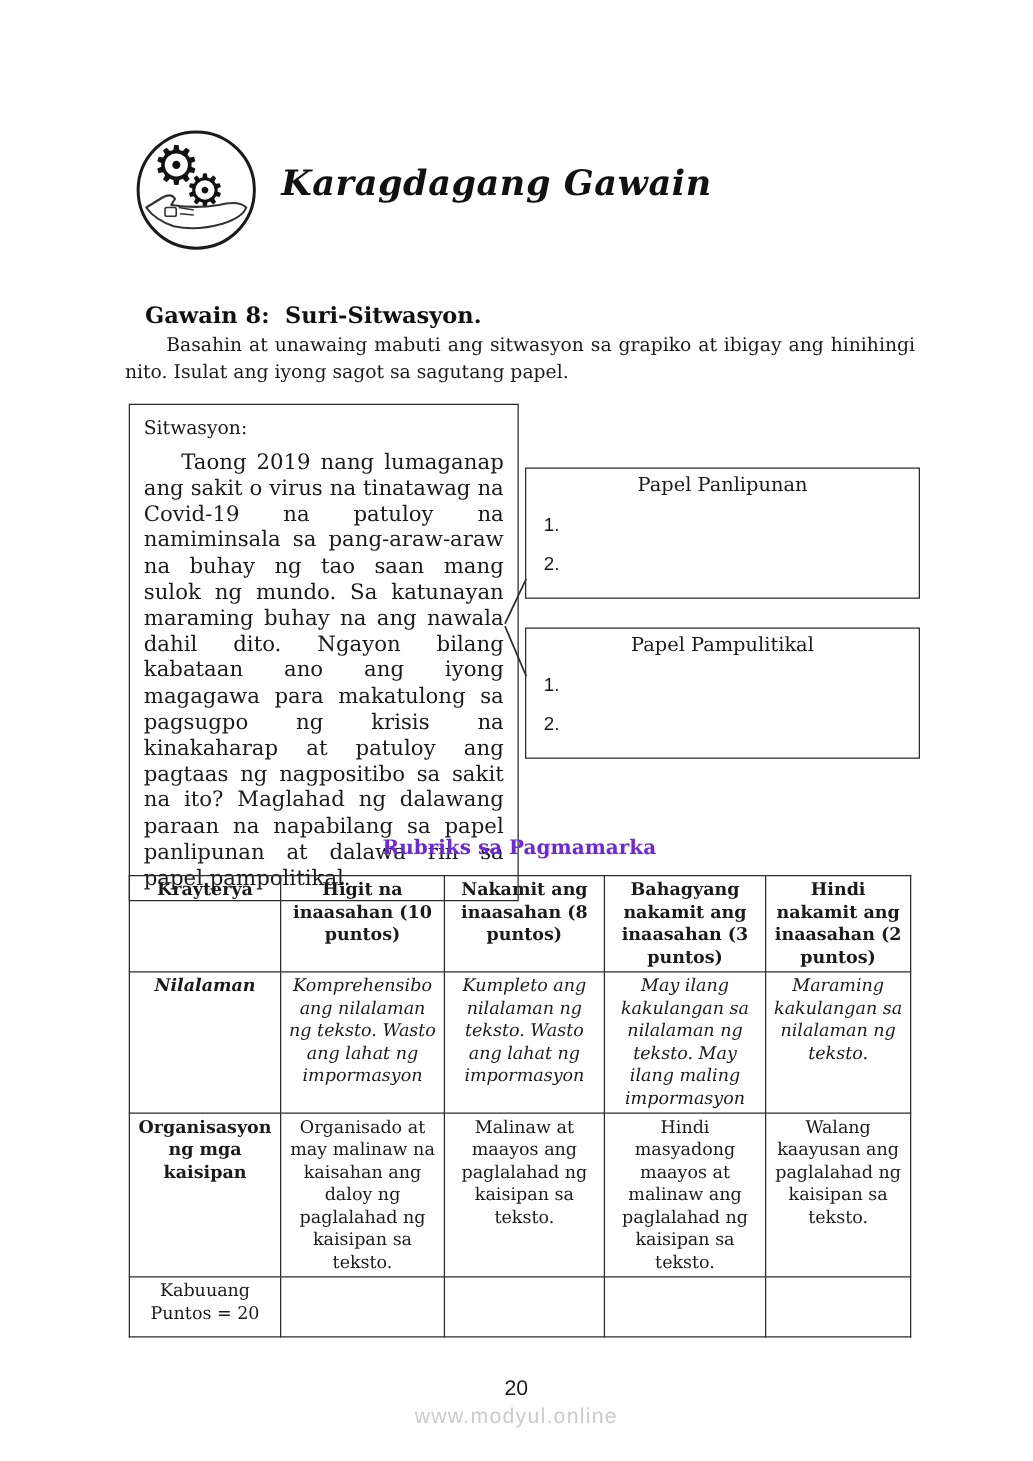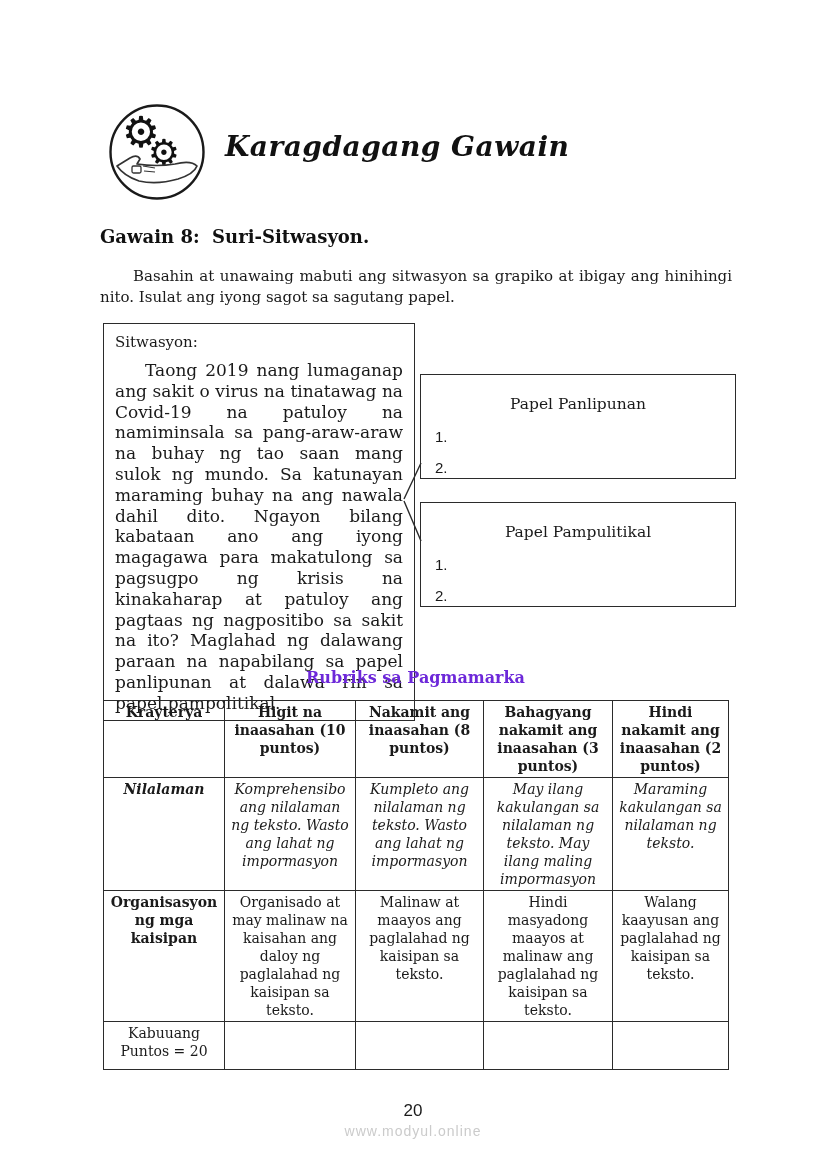--- a/index.html
+++ b/index.html
@@ -9,21 +9,21 @@
     overflow:hidden;
   }
   
   .logo{position:absolute;left:107px;top:102px;width:100px;height:100px;}
   .doc-title{
     position:absolute;left:225px;top:130px;margin:0;
     font-size:28px;font-weight:bold;font-style:italic;letter-spacing:.5px;
     color:#111;
   }
   .activity-heading{
-    position:absolute;left:100px;top:226px;margin:0;
+    position:absolute;left:100px;top:226px;margin:16px;
     font-size:18px;font-weight:bold;white-space:pre-wrap;color:#111;
   }
   .instructions{
     position:absolute;left:100px;top:266px;width:632px;margin:0;
     font-size:15px;line-height:21px;text-align:justify;text-indent:33px;
   }
   
   .situation-box{
     position:absolute;left:103px;top:323px;width:312px;min-height:318px;
     border:1.5px solid #2b2b2b;box-sizing:border-box;padding:8px 11px 6px 11px;
@@ -31,21 +31,21 @@
   .situation-label{font-size:15px;line-height:20px;}
   .situation-body{
     margin:8px 0 0 0;font-size:17px;line-height:20.8px;
     text-align:justify;text-indent:30px;
   }
   
   .connector{position:absolute;left:396px;top:455px;}
   
   .answer-box{
     position:absolute;left:420px;width:316px;height:105px;
-    border:1.5px solid #2b2b2b;box-sizing:border-box;padding:20px 14px 0 14px;
+    border:1.5px solid #2b2b2b;box-sizing:border-box;padding:4px 14px 0 14px;
   }
   .answer-box.first{top:374px;}
   .answer-box.second{top:502px;}
   .answer-title{text-align:center;font-size:15.5px;line-height:19px;}
   .answer-item{
     font-family:"Liberation Sans","DejaVu Sans",sans-serif;
     font-size:15px;line-height:17px;margin-top:14px;
   }
   
   .rubric-title{
@@ -67,21 +67,21 @@
   tr.row-nilalaman{height:108px;font-style:italic;}
   tr.row-organisasyon{height:125px;}
   tr.row-kabuuang{height:48px;}
   
   .page-number{
     position:absolute;left:0;top:1101px;width:826px;text-align:center;
     font-family:"Liberation Sans","DejaVu Sans",sans-serif;font-size:17px;color:#1a1a1a;
   }
   .watermark{
     position:absolute;left:0;top:1123px;width:826px;text-align:center;
-    font-family:"Liberation Sans","DejaVu Sans",sans-serif;font-size:14px;
+    font-family:"Liberation Sans","DejaVu Sans",sans-serif;font-size:17px;
     color:#cbcbcb;letter-spacing:1px;
   }
 </style>
 </head>
 <body>
 
 <div class="page">
 
   <div class="logo">
     <svg width="100" height="100" viewBox="0 0 100 100">

